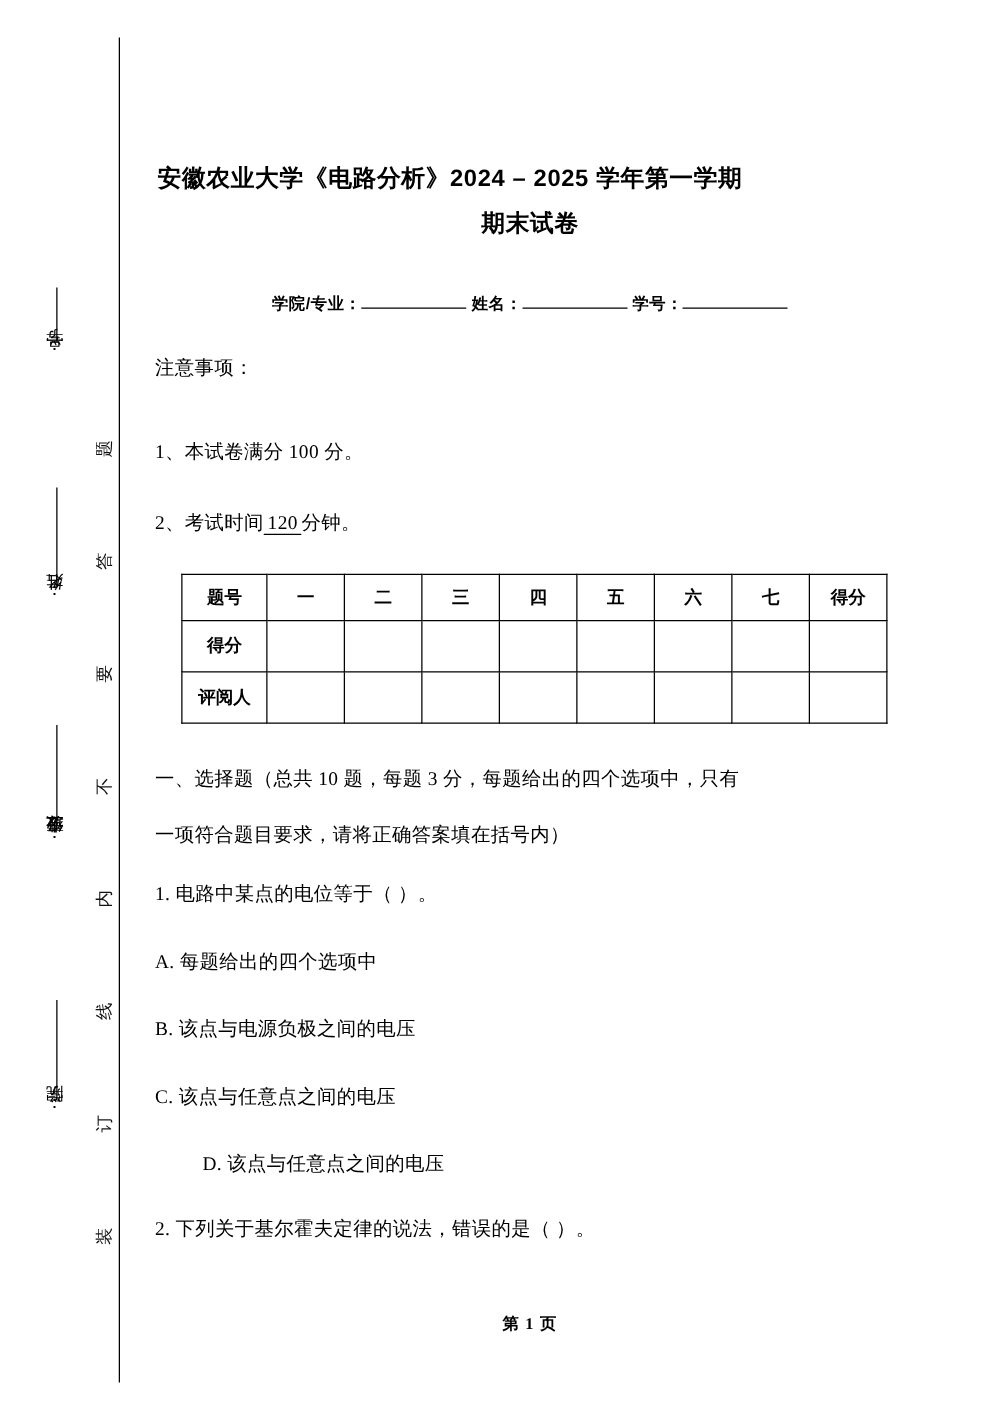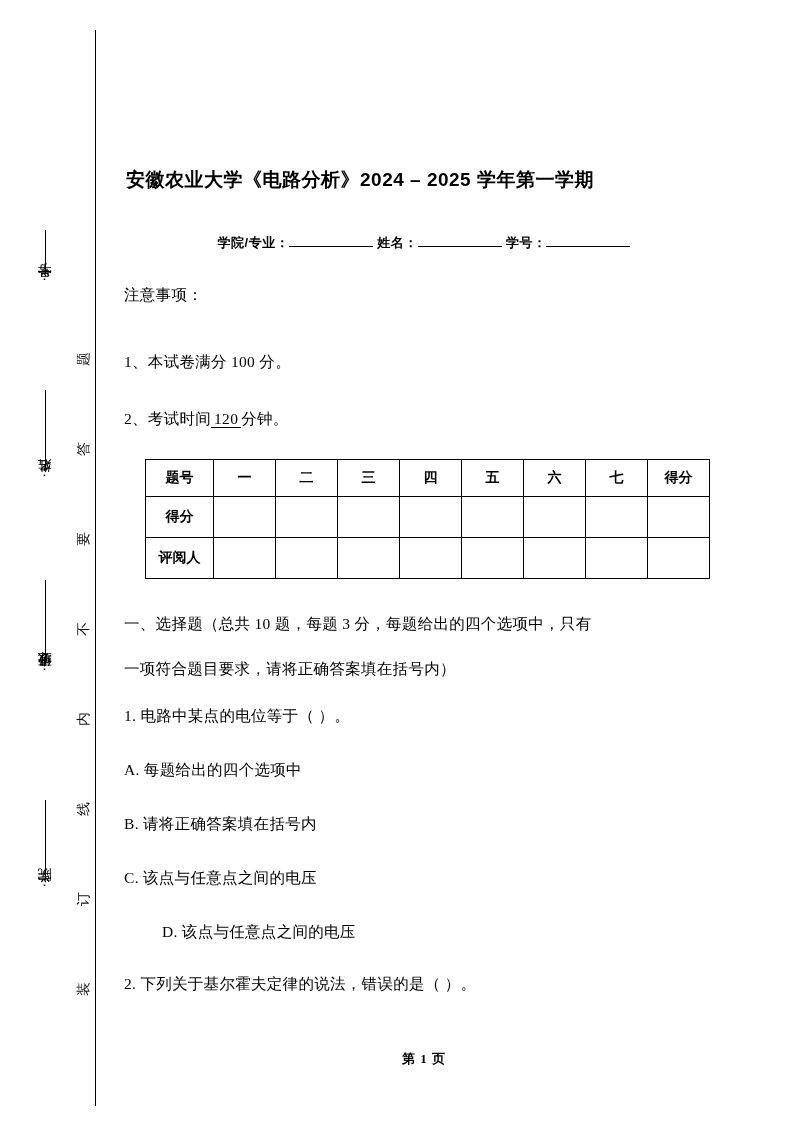--- a/index.html
+++ b/index.html
@@ -206,22 +206,23 @@
     <div class="seal-char" style="top:360px;">内</div>
     <div class="seal-char" style="top:450px;">线</div>
     <div class="seal-char" style="top:540px;">订</div>
     <div class="seal-char" style="top:630px;">装</div>
   </div>
 
 </div>
 
 <div id="page-main">
 
-  <h1 class="doc-title abs" style="top:126px; left:0; width:600px;margin-top:36px;">
+  <h1 class="doc-title abs" style="top:126px; left:0; width:600px;">
     <span class="ln1">安徽农业大学《电路分析》2024 – 2025 学年第一学期</span>
+    <span class="ln2">期末试卷</span>
   </h1>
 
   <div class="info-line abs" style="top:232px; left:0; width:600px;">
     <span>学院/专业：</span><span class="blank-rule"></span>
     <span>姓名：</span><span class="blank-rule"></span>
     <span>学号：</span><span class="blank-rule"></span>
   </div>
 
   <p class="body-p abs" style="top:281px; left:0; width:600px;">注意事项：</p>
 
@@ -272,21 +273,21 @@
   </div>
 
   <p class="body-p abs" style="top:610px; left:0; width:600px;">一、选择题（总共 10 题，每题 3 分，每题给出的四个选项中，只有</p>
   <p class="body-p abs" style="top:655px; left:0; width:600px;">一项符合题目要求，请将正确答案填在括号内）</p>
 
   <p class="body-p abs" style="top:702px; left:0; width:600px;">
     <span>1.</span>
     <span>电路中某点的电位等于（    ）。</span>
   </p>
   <p class="body-p abs" style="top:756px; left:0; width:600px;">A. 每题给出的四个选项中</p>
-  <p class="body-p abs" style="top:810px; left:0; width:600px;">B. 请将正确答案填在括号内</p>
+  <p class="body-p abs" style="top:810px; left:0; width:600px;">B. 该点与电源负极之间的电压</p>
   <p class="body-p abs" style="top:864px; left:0; width:600px;">C. 该点与任意点之间的电压</p>
   <p class="body-p abs" style="top:918px; left:0; width:600px;margin-left:38px;">D. 该点与任意点之间的电压</p>
 
   <p class="body-p abs" style="top:970px; left:0; width:600px;">
     <span>2.</span>
     <span>下列关于基尔霍夫定律的说法，错误的是（    ）。</span>
   </p>
 
   <div class="page-footer abs" style="top:1050px; left:0; width:600px;">第 1 页</div>
 

